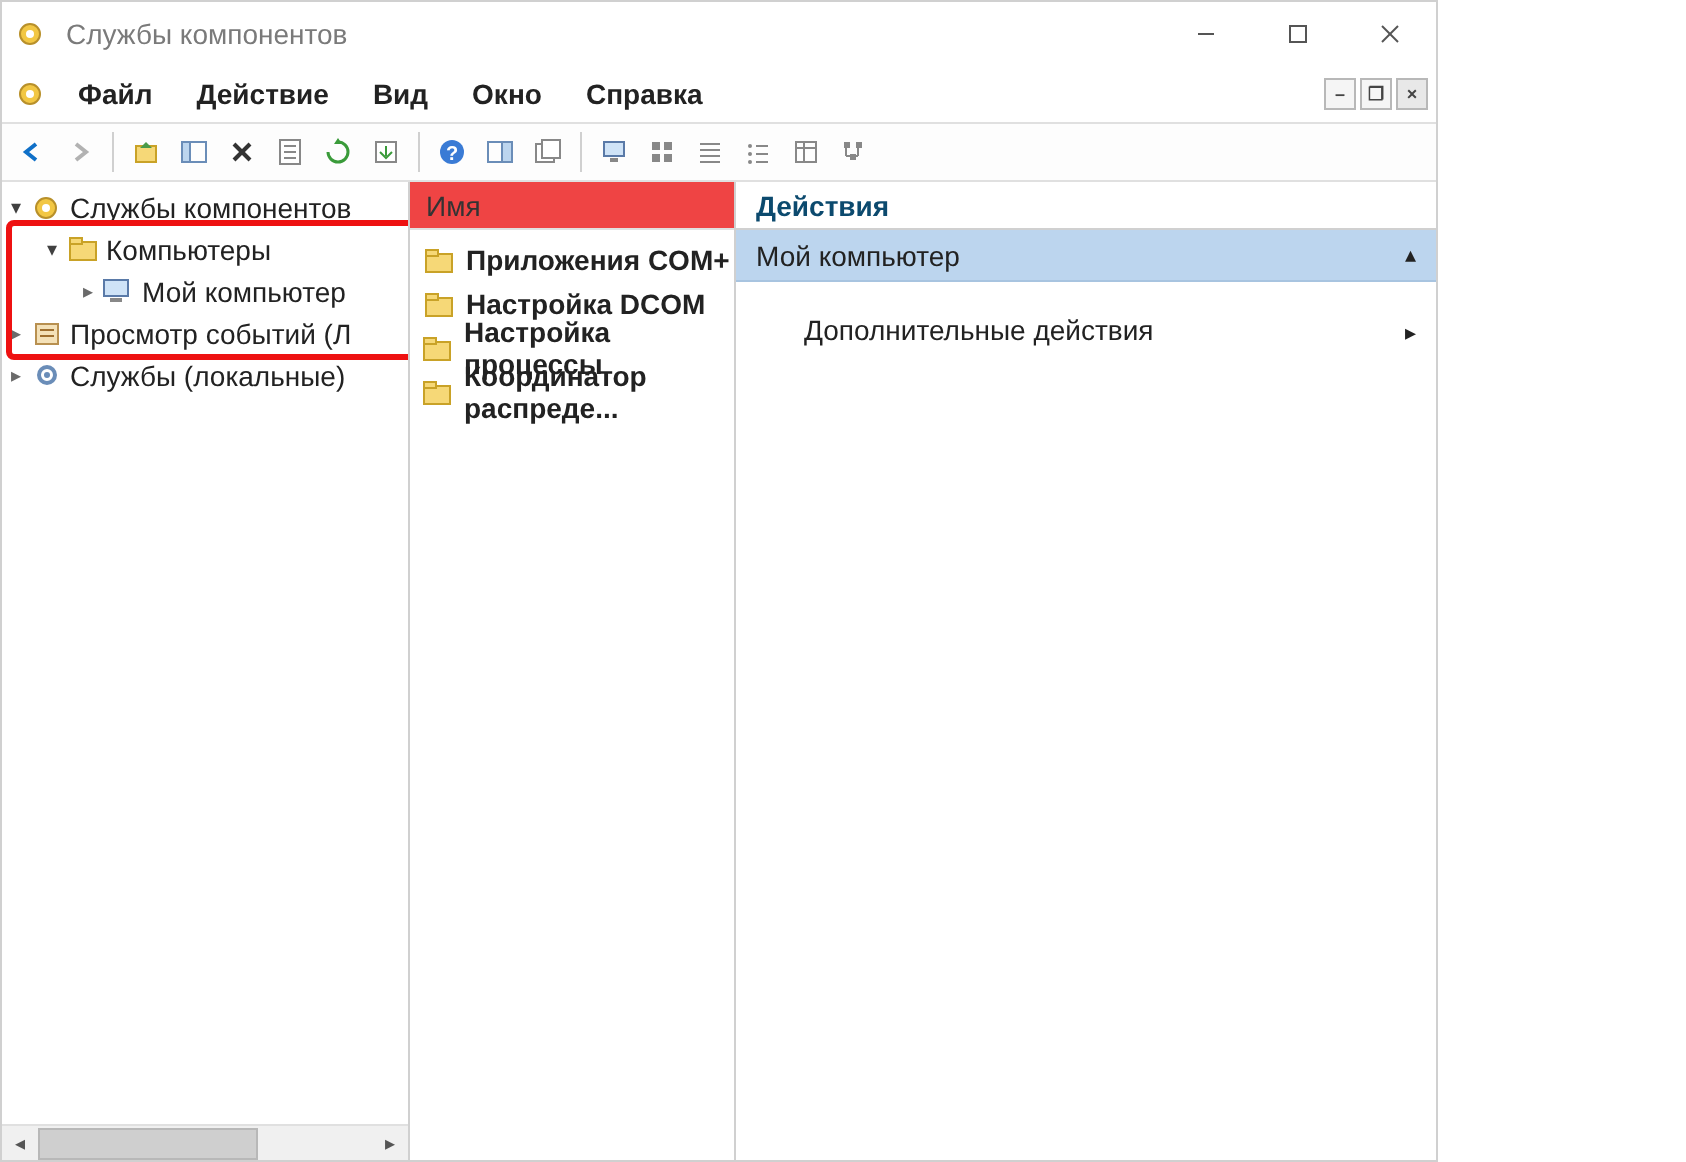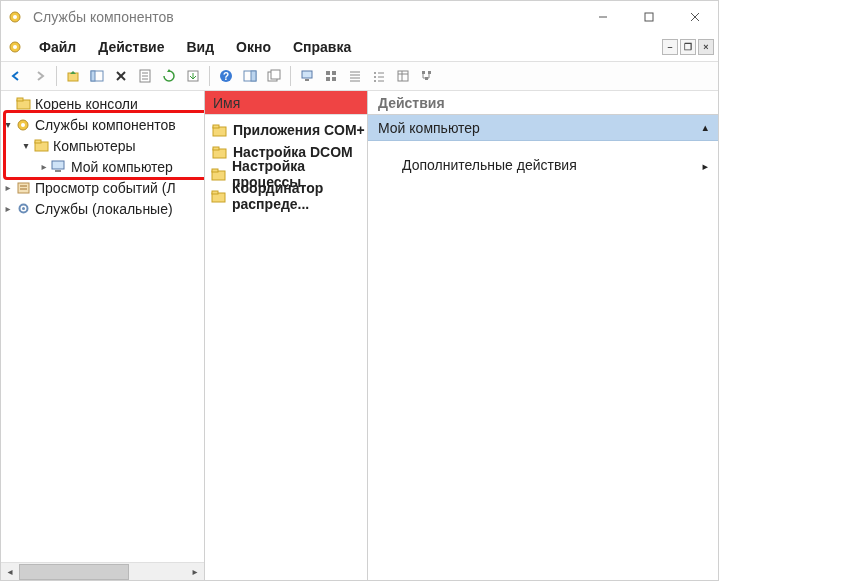--- a/index.html
+++ b/index.html
@@ -39,21 +39,21 @@
   .tree-scroll { height: 18px; border-top: 1px solid #e0e0e0; display: flex; align-items: center; background: #f0f0f0; }
   .sb-btn { width: 18px; height: 16px; display: flex; align-items: center; justify-content: center; color: #555; font-size: 10px; background: #f0f0f0; }
   .sb-track { flex: 1; background: #f0f0f0; height: 16px; position: relative; }
   .sb-thumb { position: absolute; left: 0; top: 0; height: 16px; width: 110px; background: #cfcfcf; border: 1px solid #b8b8b8; }
   
   .listheader { height: 24px; border-bottom: 1px solid #e0e0e0; display: flex; align-items: center; padding-left: 8px; font-size: 14px; color: #333; background: #ef4444; }
   .list { flex: 1; padding-top: 4px; font-weight: bold; }
   .listrow { display: flex; align-items: center; height: 22px; padding-left: 6px; font-size: 14px; }
   .listrow .nodeicon { margin-right: 6px; }
   
-  .actionheader { height: 24px; border-bottom: 1px solid #d0d0d0; padding-left: 10px; display: flex; align-items: center; font-size: 14px; background: #fff; font-weight: 600; color: #737373; }
+  .actionheader { height: 24px; border-bottom: 1px solid #d0d0d0; padding-left: 10px; display: flex; align-items: center; font-size: 14px; background: #fff; font-weight: 600; color: #0c4a6e; }
   .actionsection { height: 26px; background: #bcd5ee; border-bottom: 1px solid #a8c4e0; display: flex; align-items: center; padding: 0 10px; font-size: 14px; color: #222; }
   .actionsection .chev { margin-left: auto; font-size: 11px; }
   .actionitem { height: 28px; display: flex; align-items: flex-end; padding: 0 10px 0 34px; font-size: 14px; margin-top: 4px; }
   .actionitem .chev { margin-left: auto; font-size: 11px; }
   
   .folder-ic svg rect { fill: #f6d877; stroke: #c9a227; }
   .gear-ic { color: #888; }
 </style>
 </head>
 <body>
@@ -228,30 +228,20 @@
         </svg>
       </div>
   </div>
 
   <div class="body">
 
     <div class="treepane">
       <div class="tree">
         <div class="redbox" style="left:2px; top:19px; width:210px; height:70px;"></div>
 
-        <div class="treerow">
-          <span class="expander open" style="visibility:hidden"></span>
-          <span class="nodeicon folder-ic">
-              <svg width="15" height="13">
-                <rect x="1" y="3" width="13" height="9"></rect>
-                <rect x="1" y="1" width="6" height="3"></rect>
-              </svg>
-            </span>
-          <span class="nodetext">Корень консоли</span>
-        </div>
 
         <div class="treerow">
           <span class="expander open"></span>
           <span class="nodeicon">
               <svg width="16" height="16">
                 <circle cx="8" cy="8" r="5" fill="#f2c744" stroke="#b8902a"></circle>
                 <circle cx="8" cy="8" r="2" fill="#fff"></circle>
               </svg>
             </span>
           <span class="nodetext">Службы компонентов</span>

